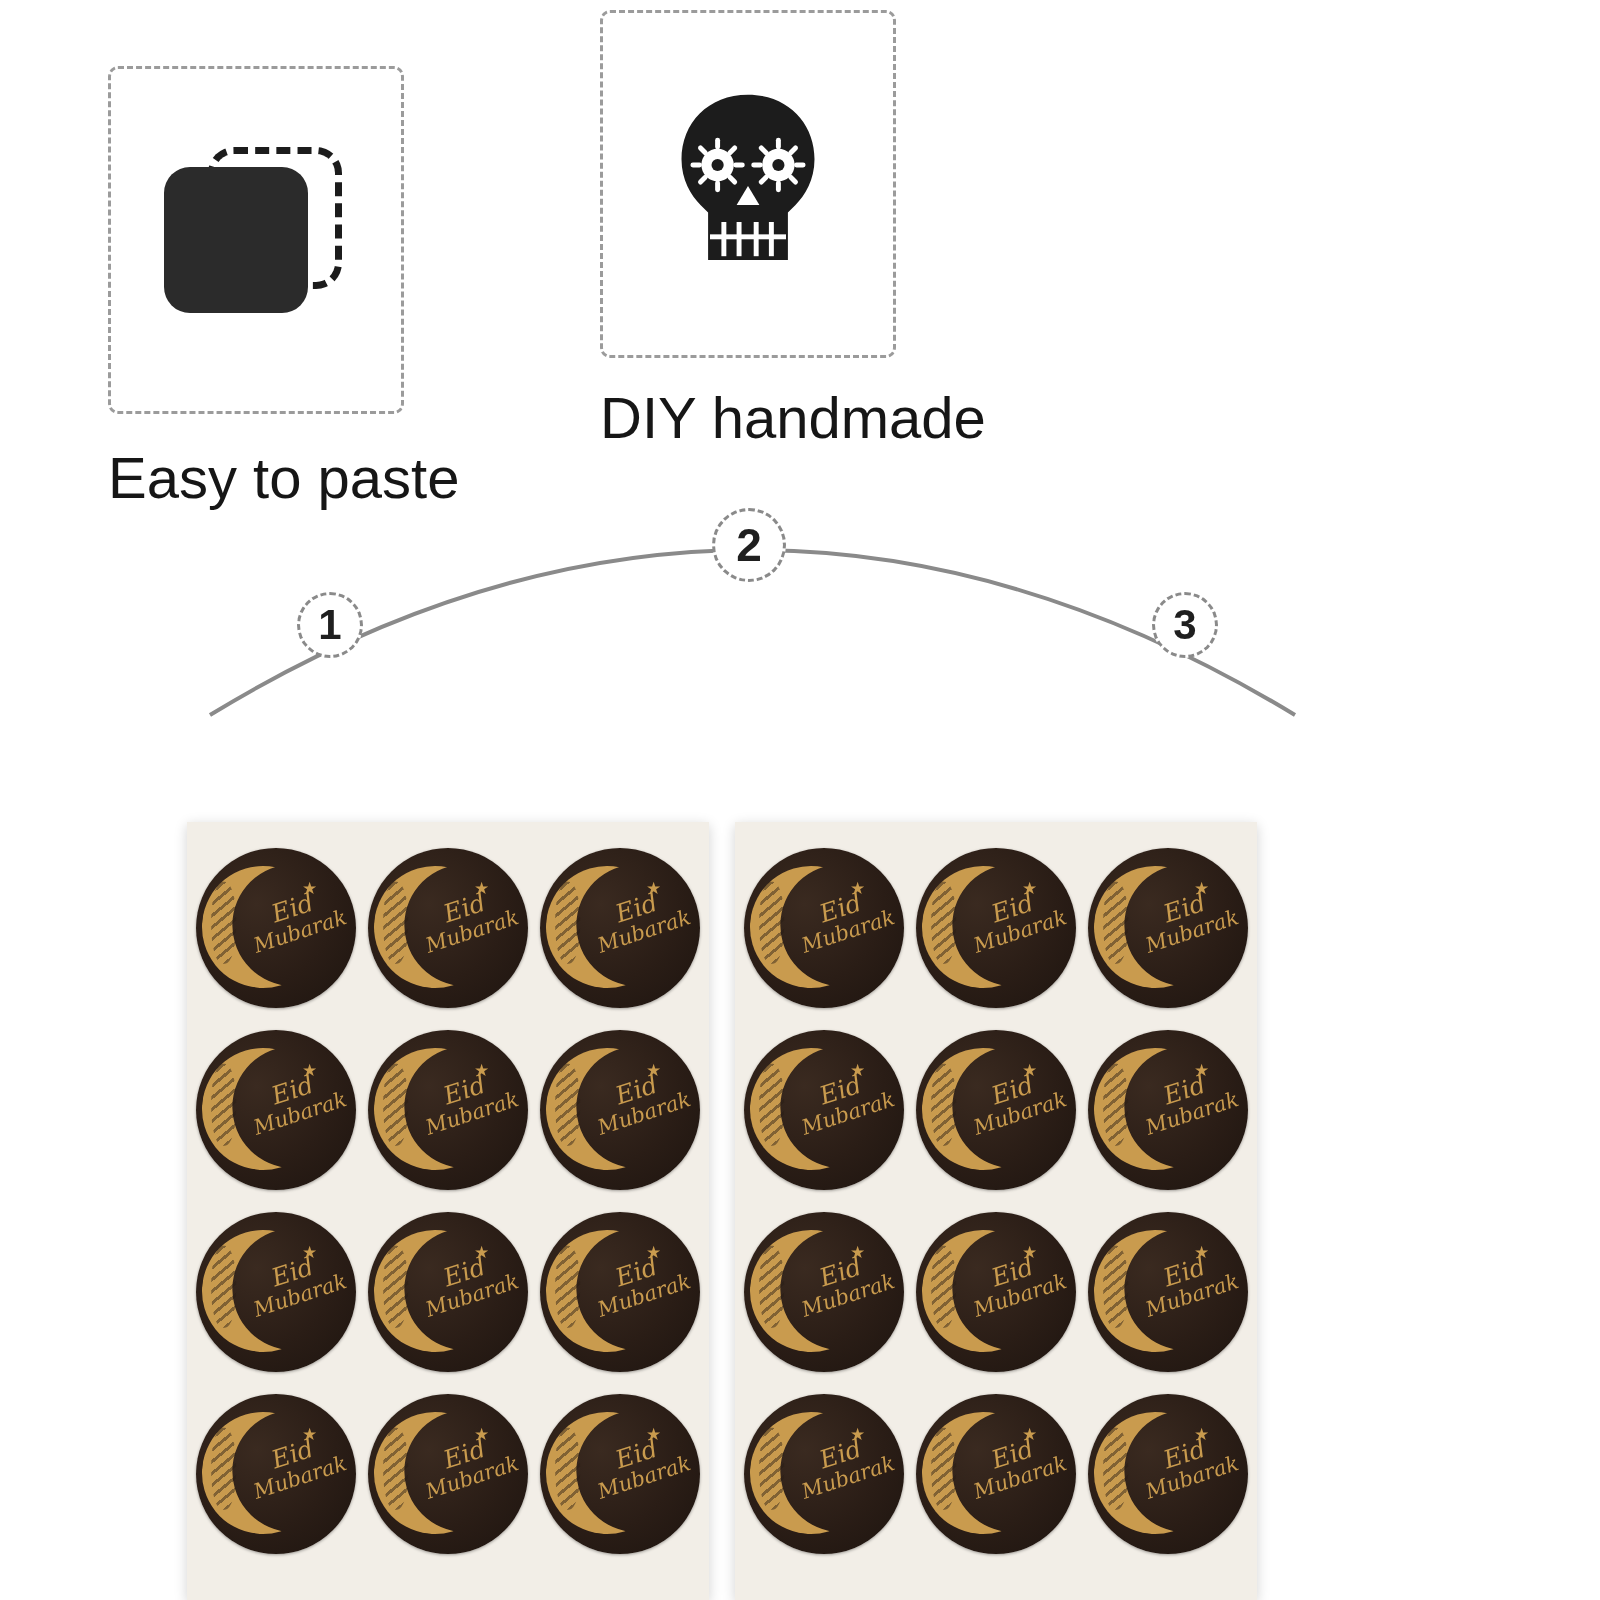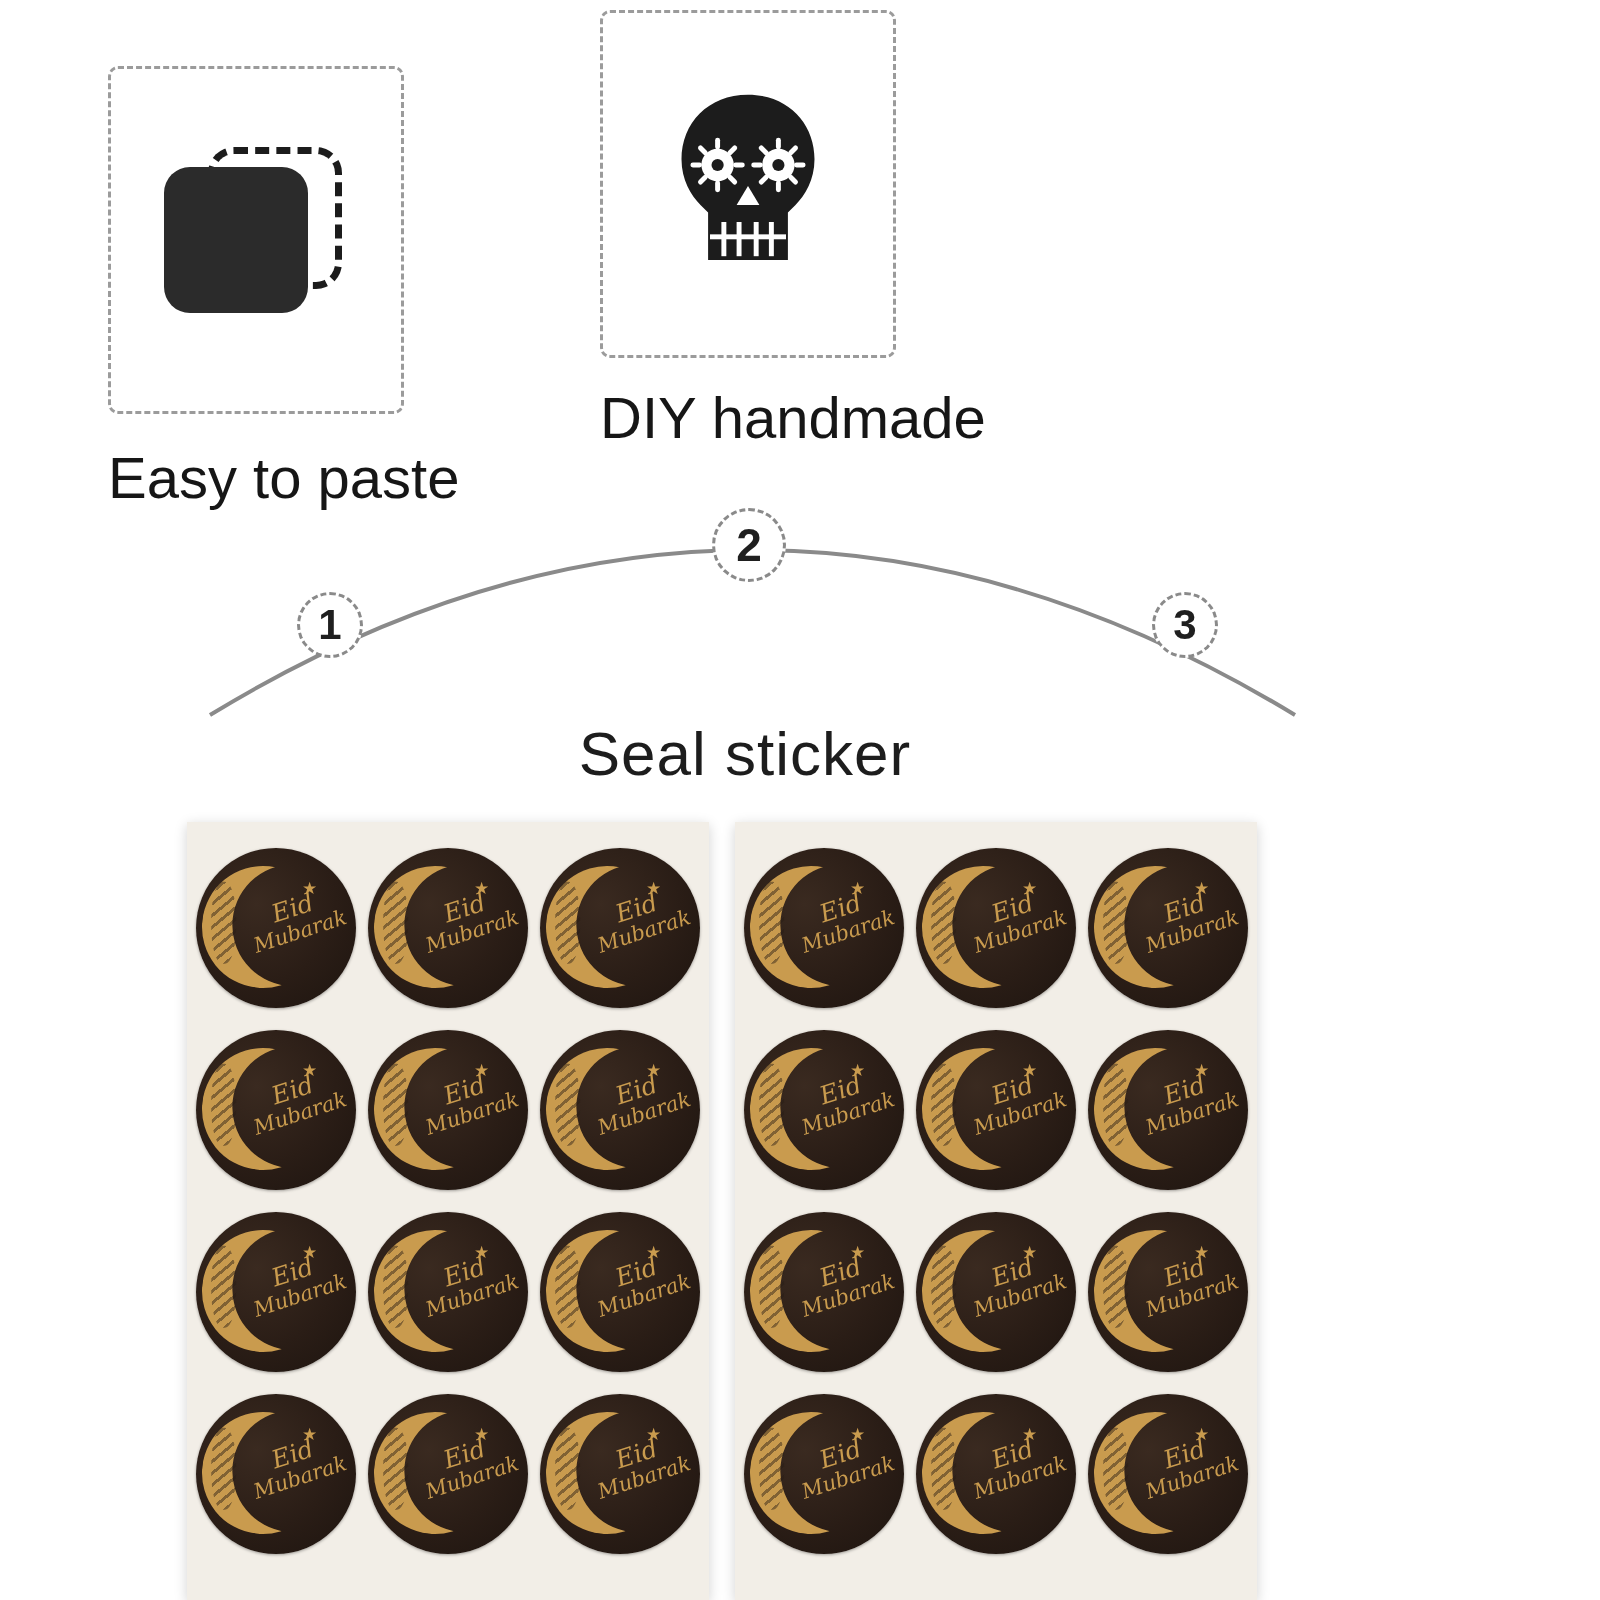--- a/index.html
+++ b/index.html
@@ -135,21 +135,20 @@
   <div class="step" style="left:297px;top:592px;">
     <span>1</span>
   </div>
   <div class="step big" style="left:712px;top:508px;">
     <span>2</span>
   </div>
   <div class="step" style="left:1152px;top:592px;">
     <span>3</span>
   </div>
 
-  <div class="section-title">Seal sticker</div>
 
   <div class="sheet" style="left:187px;">
   <div class="sticker">
     <div class="crescent"></div>
     <div class="sticker-star">★</div>
     <div class="sticker-text">
       <div class="line1">Eid</div>
       <div class="line2">Mubarak</div>
     </div>
   </div>

